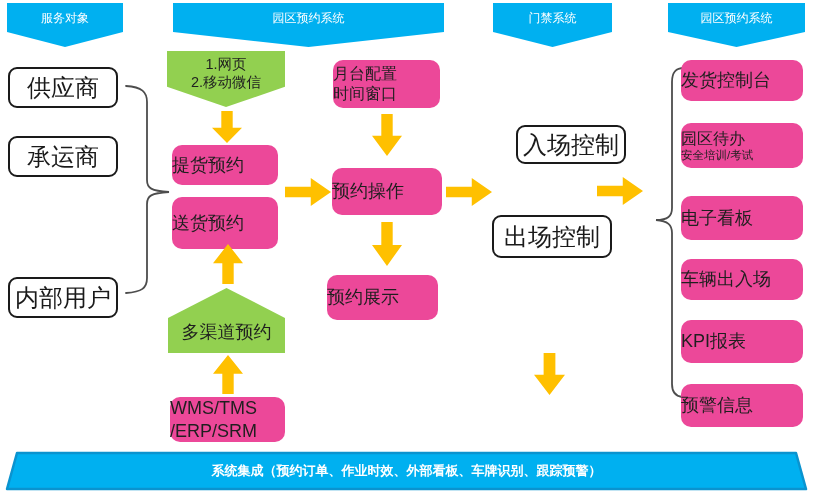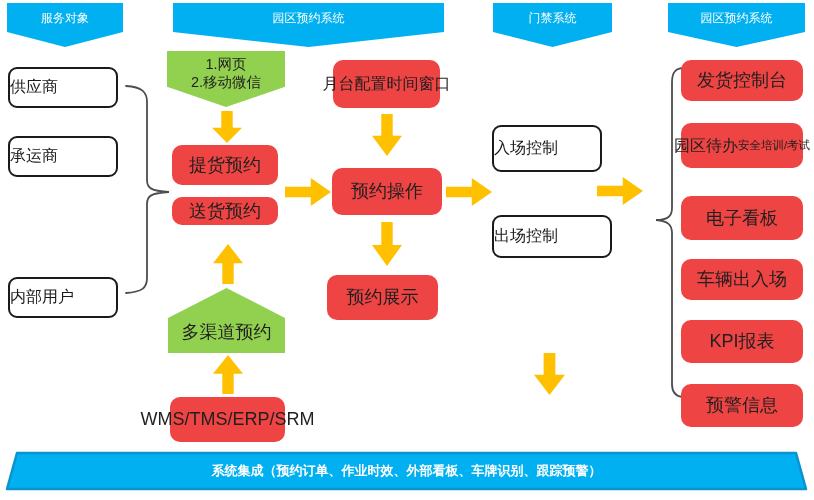--- a/index.html
+++ b/index.html
@@ -11,27 +11,27 @@
   
   .banner{
     background:#00B0F0;color:#ffffff;font-weight:normal;font-size:12px;
     clip-path:polygon(0 0,100% 0,100% 66%,50% 100%,0 66%);
     display:flex;align-items:flex-start;justify-content:center;
   }
   .banner span{line-height:30px;white-space:nowrap;}
   
   .wbox{
     background:#ffffff;border:2.5px solid #1a1a1a;border-radius:9px;
-    display:flex;align-items:center;justify-content:flex-start;
-    font-size:16px;white-space:nowrap;
+    display:flex;align-items:center;justify-content:center;
+    font-size:24px;white-space:nowrap;
   }
   
   .gbox{
-    background:#ef4444;border-radius:10px;color:#1f1f1f;
-    display:flex;flex-direction:row;align-items:center;justify-content:center;
+    background:#ec4899;border-radius:10px;color:#1f1f1f;
+    display:flex;flex-direction:column;justify-content:center;
     font-size:18px;line-height:1.25;white-space:nowrap;
   }
   .gbox .sub{font-size:11.5px;line-height:1.2;}
   .gbox .sub:empty{display:none;}
   .gbox.small{font-size:16px;}
   
   .pent-down{
     background:#92D050;color:#1f1f1f;
     clip-path:polygon(0 0,100% 0,100% 64%,50% 100%,0 64%);
     display:flex;flex-direction:column;align-items:center;justify-content:flex-start;
@@ -93,21 +93,21 @@
 
   <div class="abs pent-down" style="left:167px;top:51px;width:118px;height:56px">
     <span>1.网页</span>
     <span>2.移动微信</span>
   </div>
   <div class="abs ar ar-down" style="left:212px;top:111px;width:30px;height:32px"></div>
 
   <div class="abs gbox" style="left:172px;top:145px;width:106px;height:40px">
     <span>提货预约</span>
     </div>
-  <div class="abs gbox" style="left:172px;top:197px;width:106px;height:28px">
+  <div class="abs gbox" style="left:172px;top:197px;width:106px;height:52px">
     <span>送货预约</span>
     </div>
 
   <div class="abs ar ar-right" style="left:285px;top:178px;width:46px;height:28px"></div>
 
   <div class="abs ar ar-up" style="left:213px;top:244px;width:30px;height:40px"></div>
   <div class="abs pent-up" style="left:168px;top:288px;width:117px;height:65px">
     <span>多渠道预约</span>
     </div>
   <div class="abs ar ar-up" style="left:213px;top:355px;width:30px;height:39px"></div>
@@ -124,21 +124,21 @@
   <div class="abs gbox" style="left:332px;top:168px;width:110px;height:47px">
     <span>预约操作</span>
     </div>
   <div class="abs ar ar-down" style="left:372px;top:222px;width:30px;height:44px"></div>
   <div class="abs gbox" style="left:327px;top:275px;width:111px;height:45px">
     <span>预约展示</span>
     </div>
 
   <div class="abs ar ar-right" style="left:446px;top:178px;width:46px;height:28px"></div>
 
-  <div class="abs wbox" style="left:492px;top:125px;width:110px;height:47px">
+  <div class="abs wbox" style="left:516px;top:125px;width:110px;height:39px">
     <span>入场控制</span>
     </div>
   <div class="abs wbox" style="left:492px;top:215px;width:120px;height:43px">
     <span>出场控制</span>
     </div>
 
   <div class="abs ar ar-right" style="left:597px;top:177px;width:46px;height:28px"></div>
   <div class="abs ar ar-down" style="left:534px;top:353px;width:31px;height:42px"></div>
 
   <div class="abs gbox" style="left:681px;top:60px;width:122px;height:41px">

